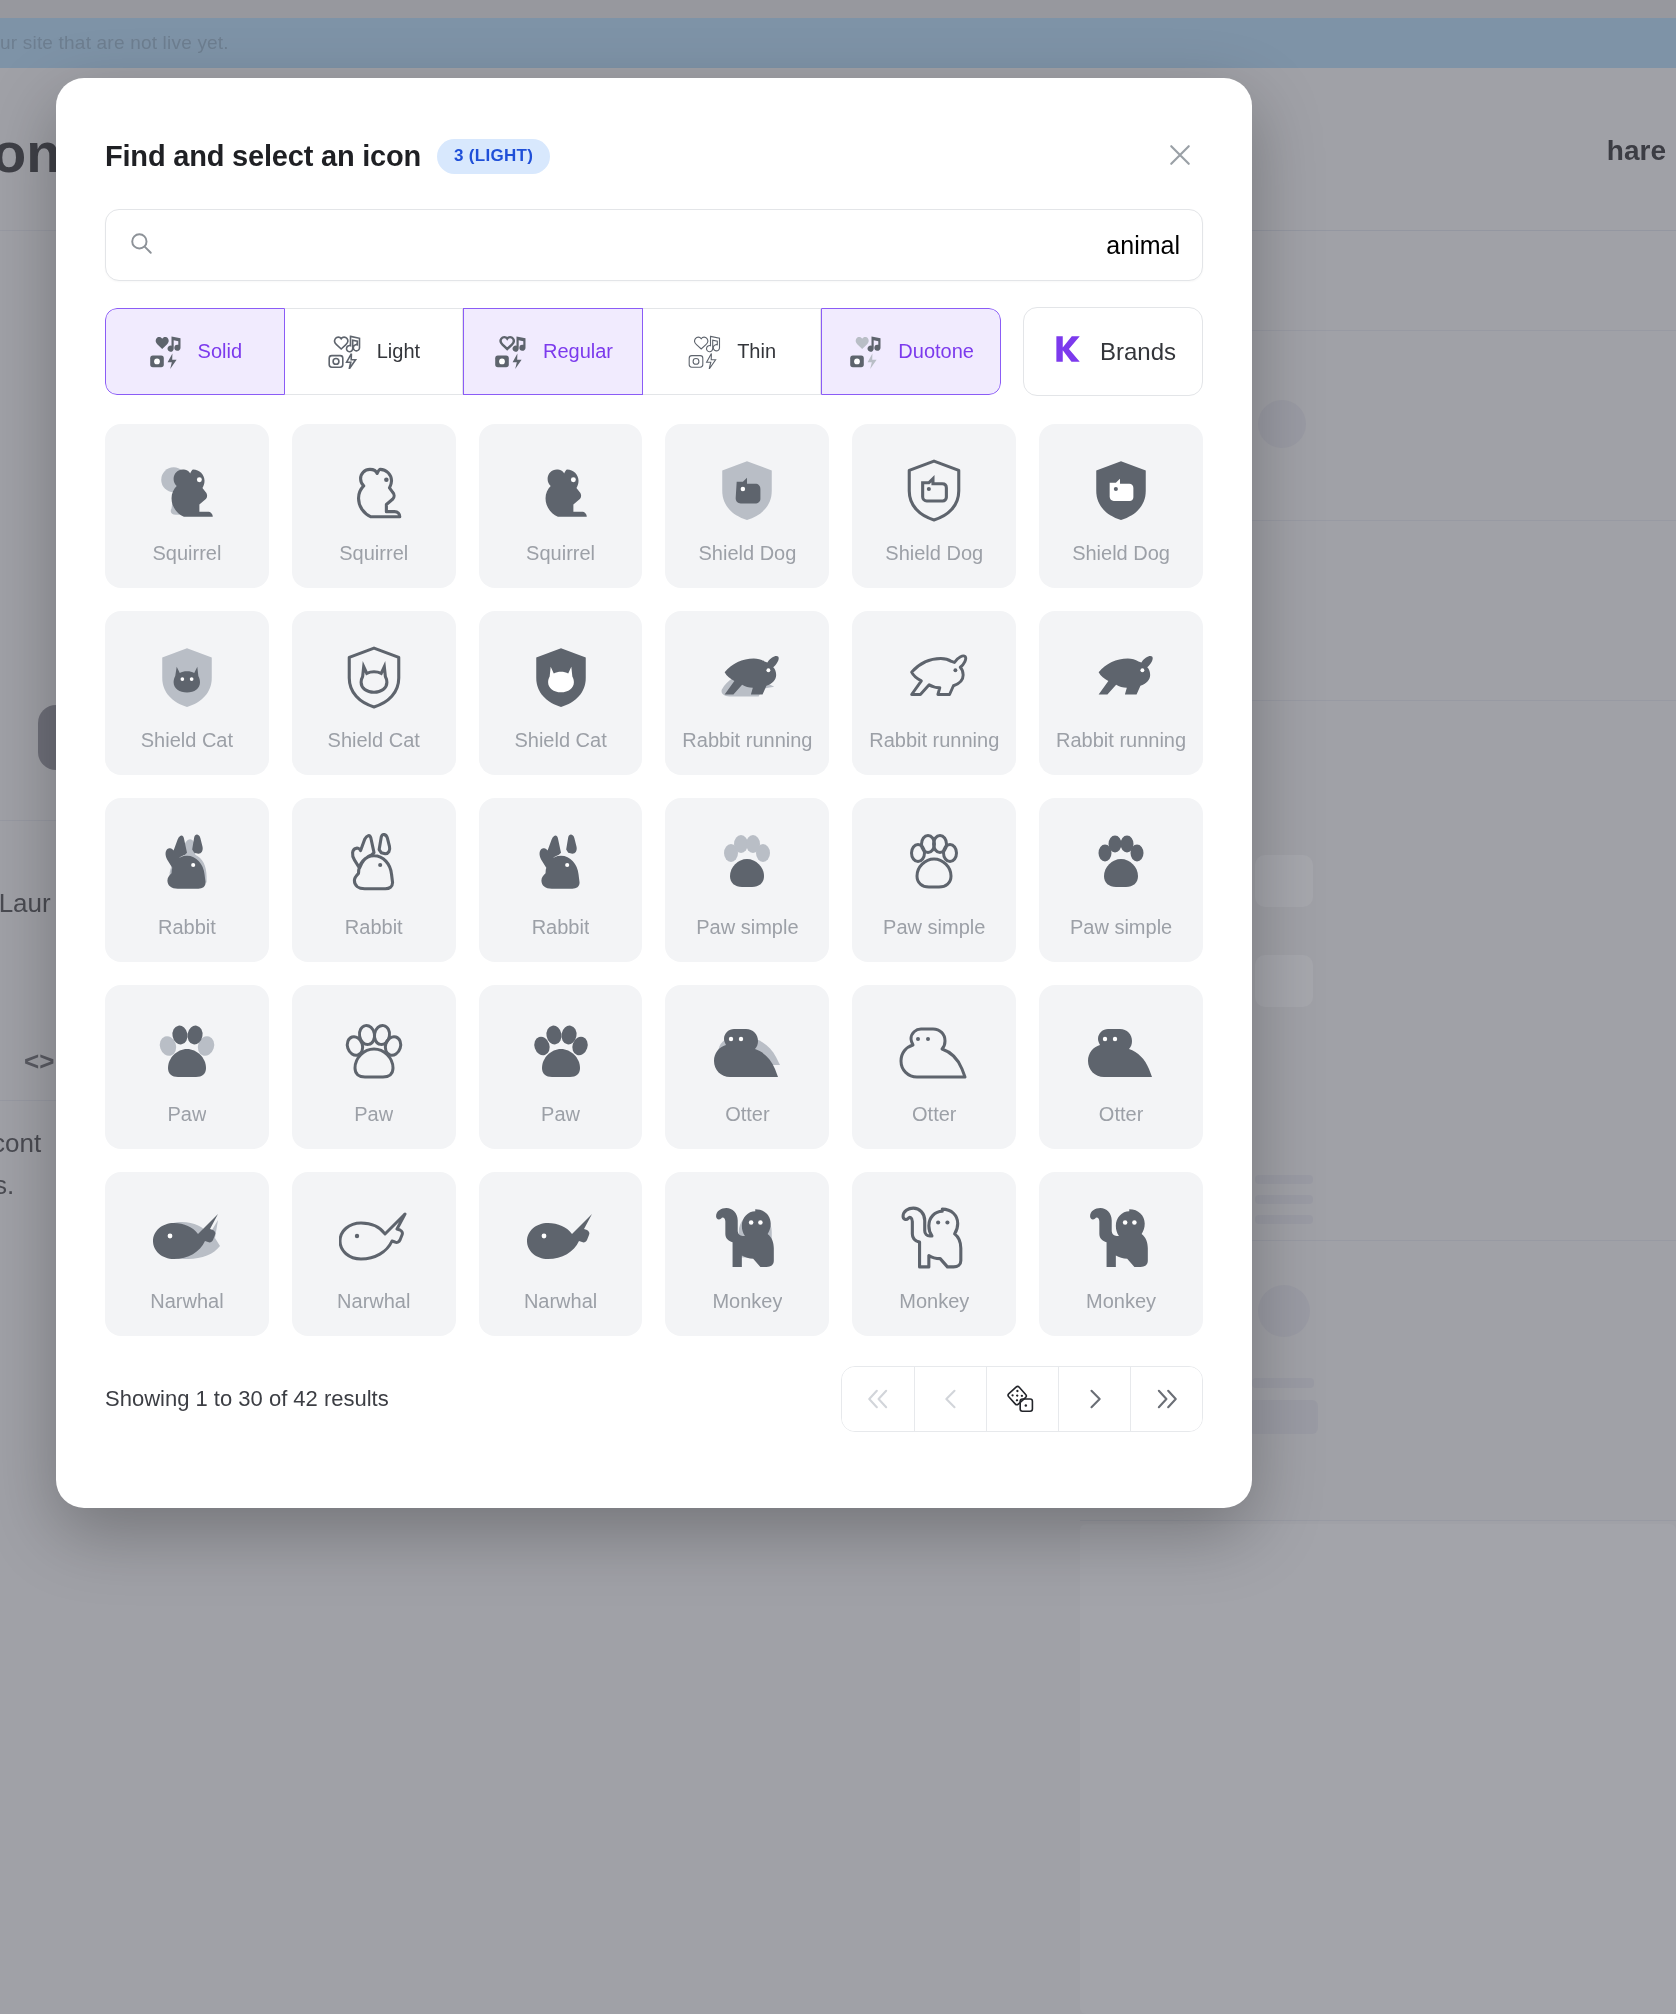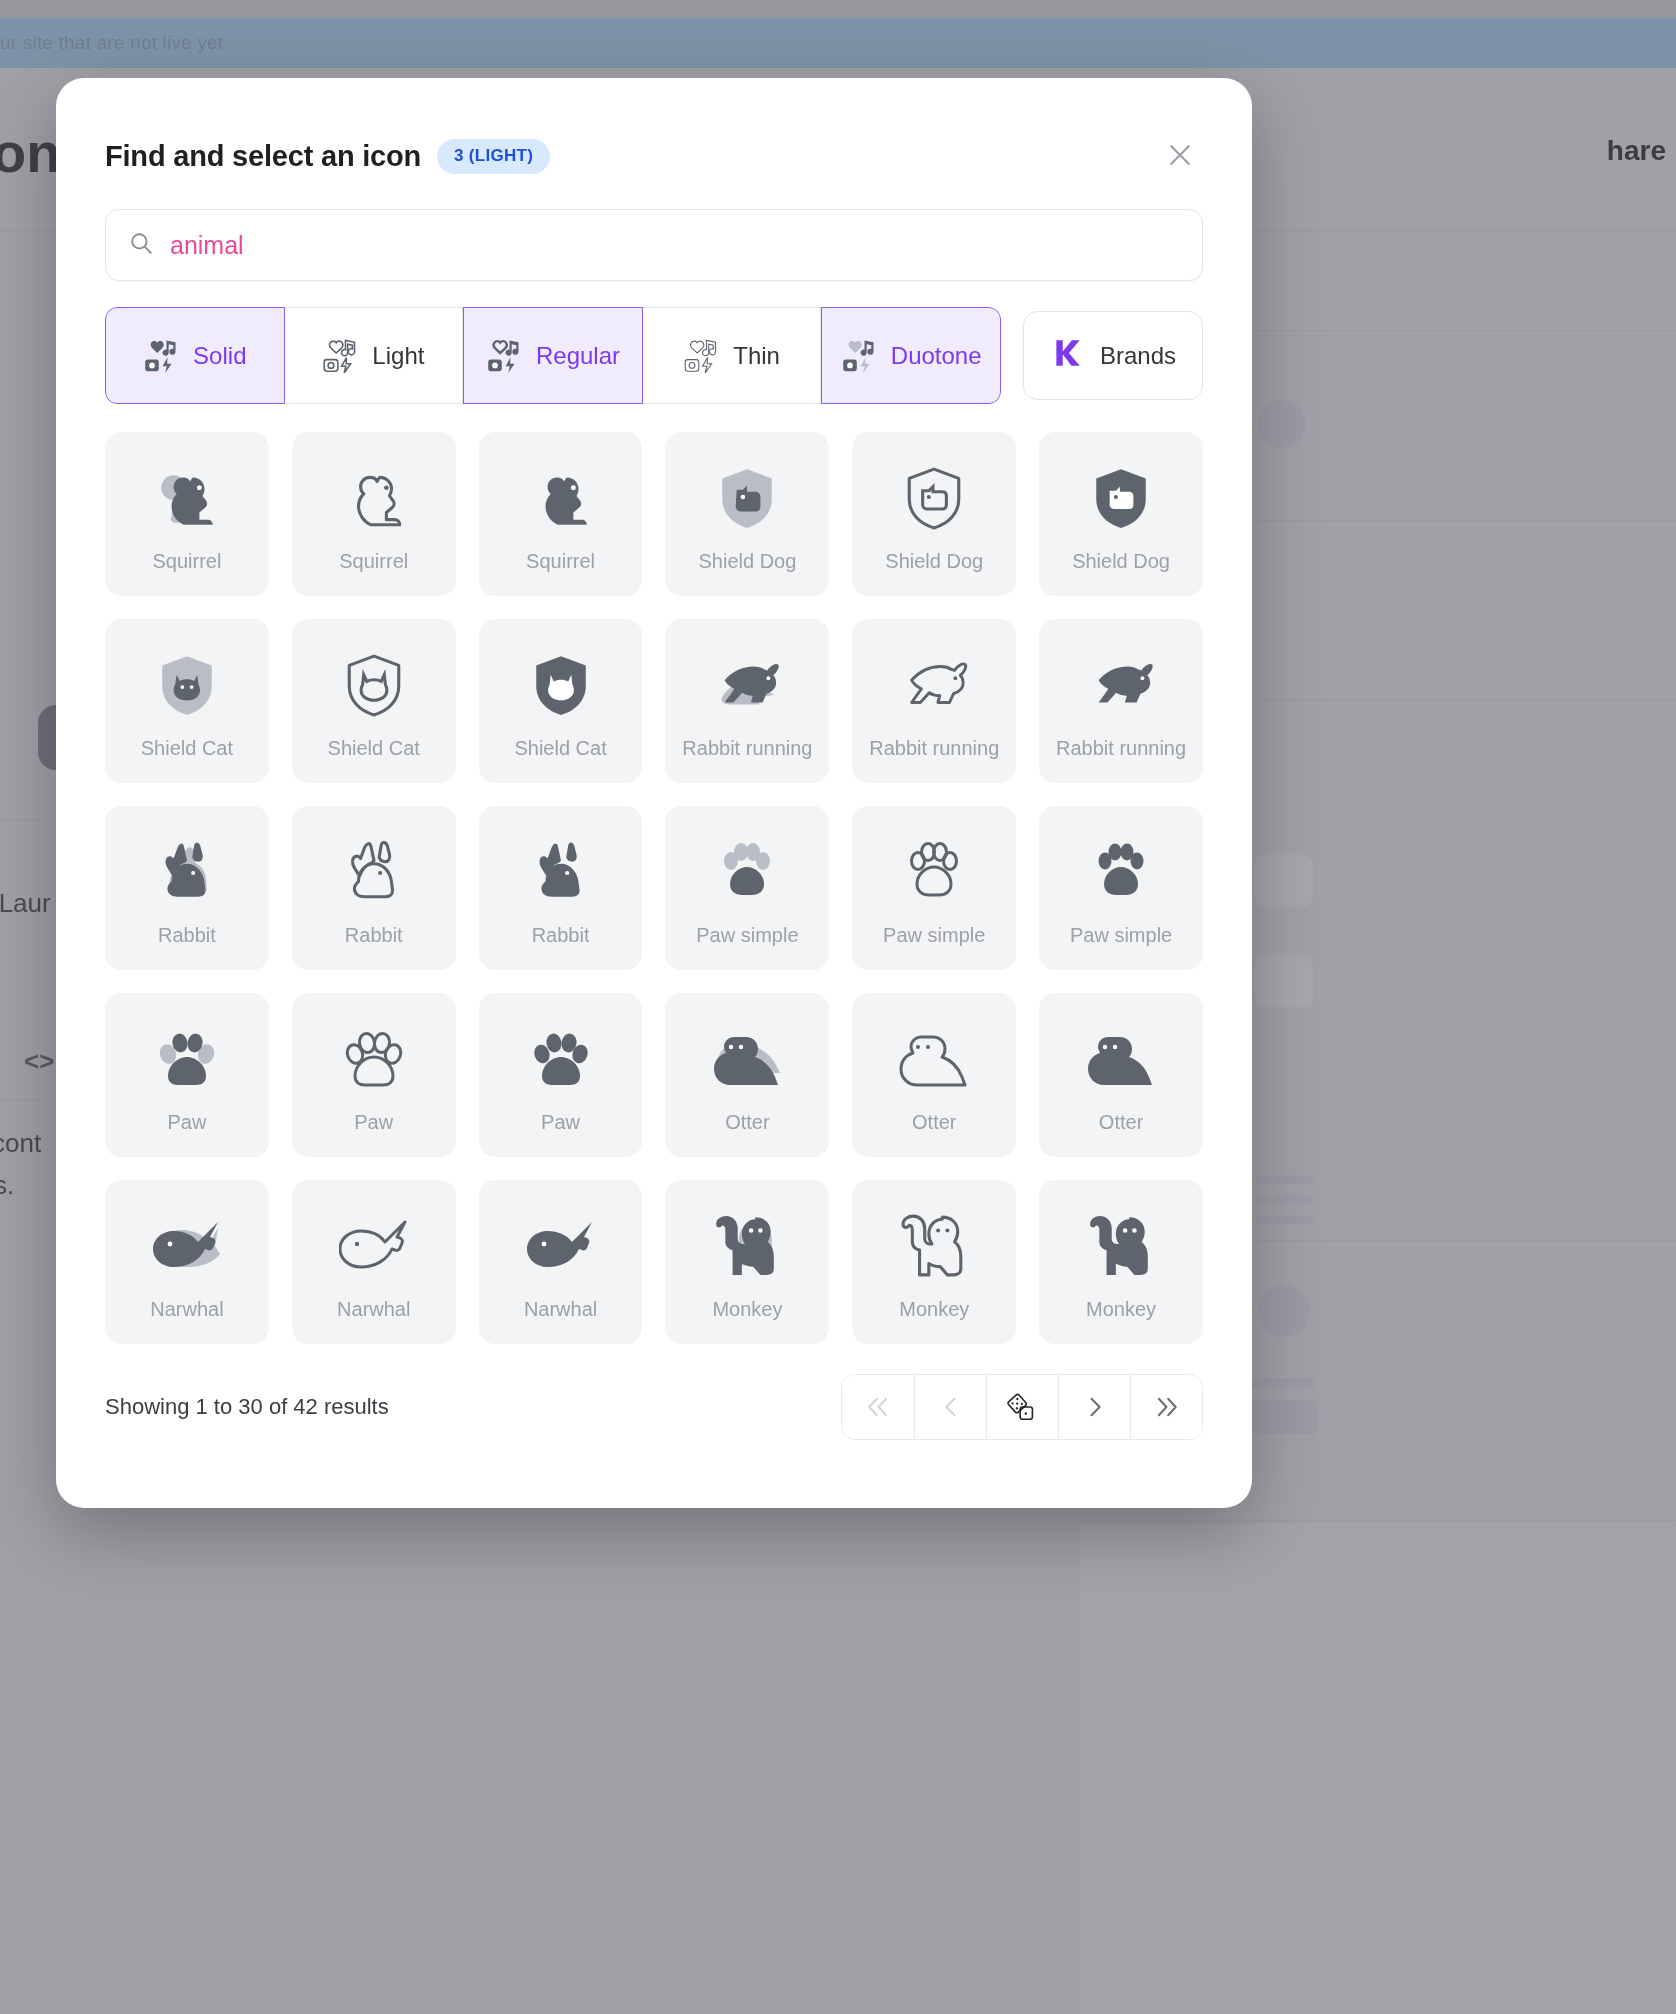--- a/index.html
+++ b/index.html
@@ -61,34 +61,34 @@
 
   
   .search-wrap { padding: 32px 38px 0 38px; }
   .search-box {
     display:flex; align-items:center; gap:16px;
     height:72px; border:1.5px solid #e3e5e8; border-radius:14px;
     padding: 0 22px; background:#fff; box-shadow: 0 1px 2px rgba(0,0,0,.03);
   }
   .search-box svg { flex:none; color:#8d9298; }
   .search-input {
-    border:none; outline:none; flex:1; font-size:25px; color:#ec4899;
-    font-family:"Liberation Sans", sans-serif; background:transparent;
+    border:none; outline:none; flex:1; font-size:25px; color:#000000;
+    font-family:"Liberation Sans", sans-serif; background:transparent;text-align:right;
   }
   .search-input::placeholder { color:#a8acb2; }
 
   
   .tabs-row { display:flex; align-items:center; padding: 26px 38px 0 38px; gap:0; }
   .tab-group {
     display:flex; border-radius:12px; overflow:hidden; flex:1;
   }
   .tab {
-    flex:1; height:97px; display:flex; align-items:center; justify-content:center;
+    flex:1; height:87px; display:flex; align-items:center; justify-content:center;
     gap:14px; background:#fff; border:1.5px solid #e3e5e8; border-left-width:0;
-    cursor:pointer; font-size:24px; color:#33353a; position:relative;
+    cursor:pointer; font-size:20px; color:#33353a; position:relative;
   }
   .tab:first-child { border-left-width:1.5px; border-radius:12px 0 0 12px; }
   .tab:last-child  { border-radius:0 12px 12px 0; }
   .tab.selected {
     background:#f1ebfe; border-color:#8b5cf6; color:#7c3aed;
     border-left-width:1.5px; z-index:2;
   }
   .tab.selected + .tab.selected { border-left-width:0; }
   .tab .tab-icon { flex:none; display:flex; }
   .brands-btn {

